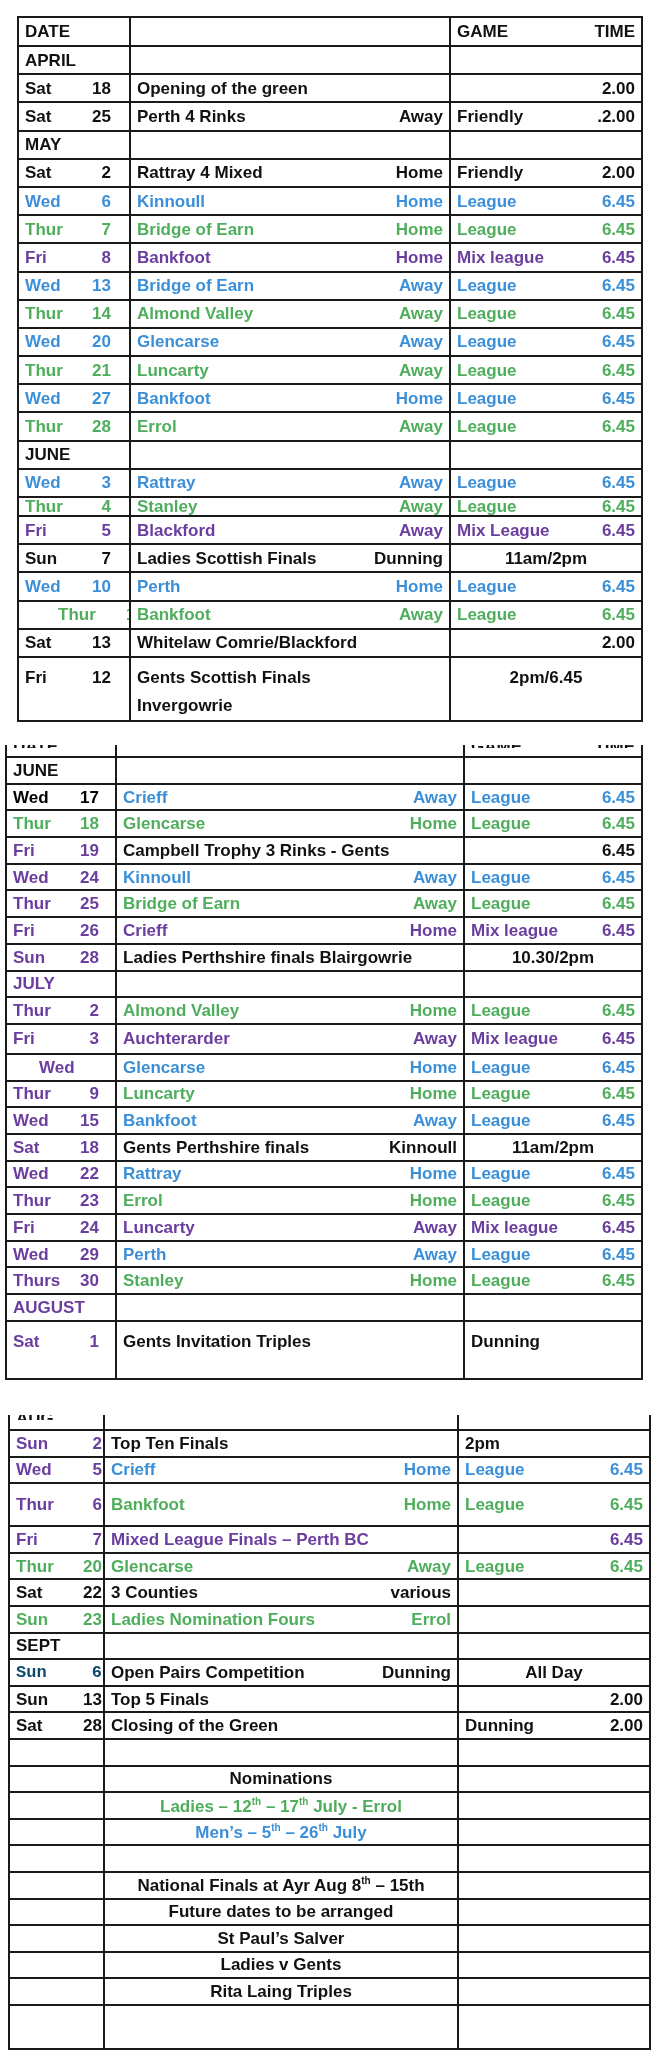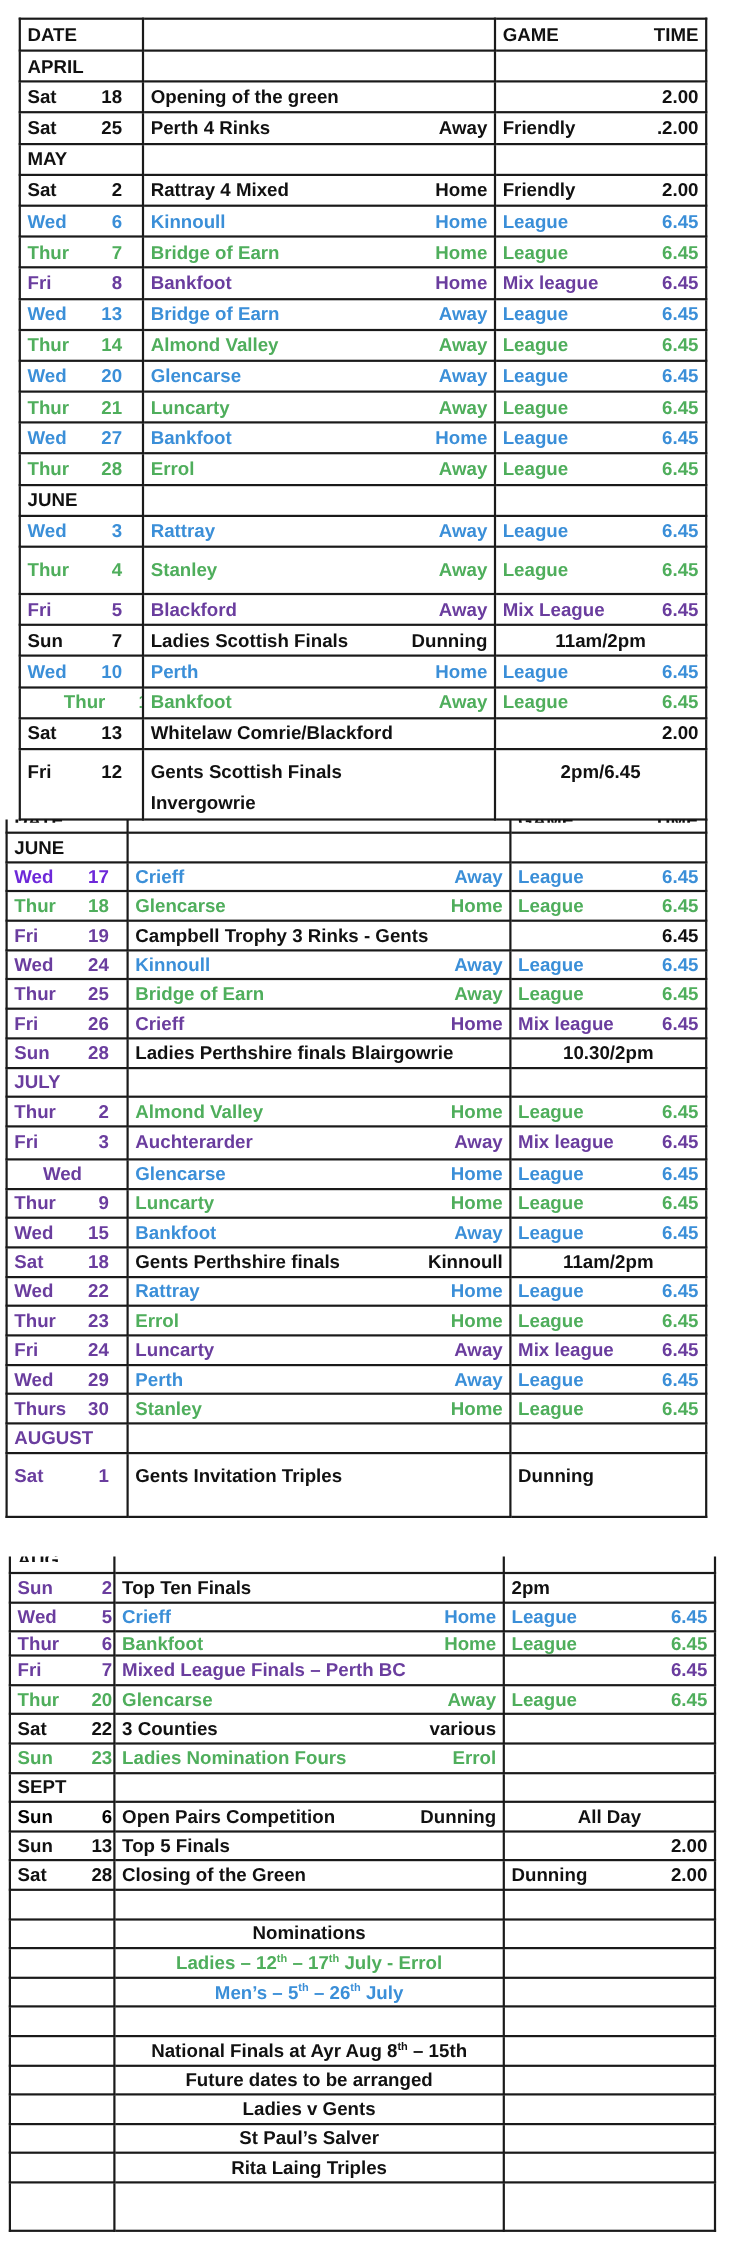--- a/index.html
+++ b/index.html
@@ -240,21 +240,21 @@
             <span>Away</span>
           </div>
         </td>
         <td style="color: rgb(59, 143, 216);">
           <div class="gm">
             <span>League</span>
             <span>6.45</span>
           </div>
         </td>
       </tr>
-      <tr style="height: 43px; margin-left: 21px;">
+      <tr style="height: 19px; margin-left: 21px;">
         <td style="color: rgb(79, 174, 92);"><span class="day">Thur</span><span class="num">4</span></td>
         <td style="color: rgb(79, 174, 92);">
           <div class="evt">
             <span>Stanley</span>
             <span>Away</span>
           </div>
         </td>
         <td style="color: rgb(79, 174, 92);">
           <div class="gm">
             <span>League</span>
@@ -361,21 +361,21 @@
             <span class="ghost">TIME</span>
           </div>
         </td>
       </tr>
       <tr style="height: 26.7px;">
         <td style="color: rgb(17, 17, 17);"><span>JUNE</span></td>
         <td></td>
         <td></td>
       </tr>
       <tr style="height: 26.7px;">
-        <td style="color: #6d28d9;"><span class="day">Wed</span><span class="num">17</span></td>
+        <td style="color: #000000;"><span class="day">Wed</span><span class="num">17</span></td>
         <td style="color: rgb(59, 143, 216);">
           <div class="evt">
             <span>Crieff</span>
             <span>Away</span>
           </div>
         </td>
         <td style="color: rgb(59, 143, 216);">
           <div class="gm">
             <span>League</span>
             <span>6.45</span>
@@ -682,21 +682,21 @@
             <span>Home</span>
           </div>
         </td>
         <td style="color: rgb(59, 143, 216);">
           <div class="gm">
             <span>League</span>
             <span>6.45</span>
           </div>
         </td>
       </tr>
-      <tr style="height: 22px;">
+      <tr style="height: 43px;">
         <td style="color: rgb(106, 61, 158);"><span class="day">Thur</span><span class="num">6</span></td>
         <td style="color: rgb(79, 174, 92);">
           <div class="evt">
             <span>Bankfoot</span>
             <span>Home</span>
           </div>
         </td>
         <td style="color: rgb(79, 174, 92);">
           <div class="gm">
             <span>League</span>
@@ -763,21 +763,21 @@
             <span></span>
           </div>
         </td>
       </tr>
       <tr style="height: 26.6px;">
         <td style="color: rgb(17, 17, 17);"><span>SEPT</span></td>
         <td></td>
         <td></td>
       </tr>
       <tr style="height: 26.6px;">
-        <td style="color: #000000;"><span class="day">Sun</span><span class="num">6</span></td>
+        <td style="color: #0c4a6e; font-family: Liberation Mono, monospace;"><span class="day">Sun</span><span class="num">6</span></td>
         <td style="color: rgb(17, 17, 17);">
           <div class="evt">
             <span>Open Pairs Competition</span>
             <span>Dunning</span>
           </div>
         </td>
         <td class="center" style="color: rgb(17, 17, 17);"><span>All Day</span></td>
       </tr>
       <tr style="height: 26.6px;">
         <td style="color: rgb(17, 17, 17);"><span class="day">Sun</span><span class="num">13</span></td>
@@ -839,26 +839,26 @@
         <td class="center" style="color: rgb(17, 17, 17);"><span>National Finals at Ayr Aug 8</span><sup>th</sup><span> – 15th</span></td>
         <td></td>
       </tr>
       <tr style="height: 26.6px;">
         <td></td>
         <td class="center" style="color: rgb(17, 17, 17);"><span>Future dates to be arranged</span></td>
         <td></td>
       </tr>
       <tr style="height: 26.6px;">
         <td></td>
+        <td class="center" style="color: rgb(17, 17, 17);"><span>St Paul’s Salver</span></td>
+        <td></td>
+      </tr>
+      <tr style="height: 26.6px;">
+        <td></td>
         <td class="center" style="color: rgb(17, 17, 17);"><span>Ladies v Gents</span></td>
-        <td></td>
-      </tr>
-      <tr style="height: 26.6px;">
-        <td></td>
-        <td class="center" style="color: rgb(17, 17, 17);"><span>St Paul’s Salver</span></td>
         <td></td>
       </tr>
       <tr style="height: 26.6px;">
         <td></td>
         <td class="center" style="color: rgb(17, 17, 17);"><span>Rita Laing Triples</span></td>
         <td></td>
       </tr>
       <tr style="height: 44px;">
         <td></td>
         <td></td>

